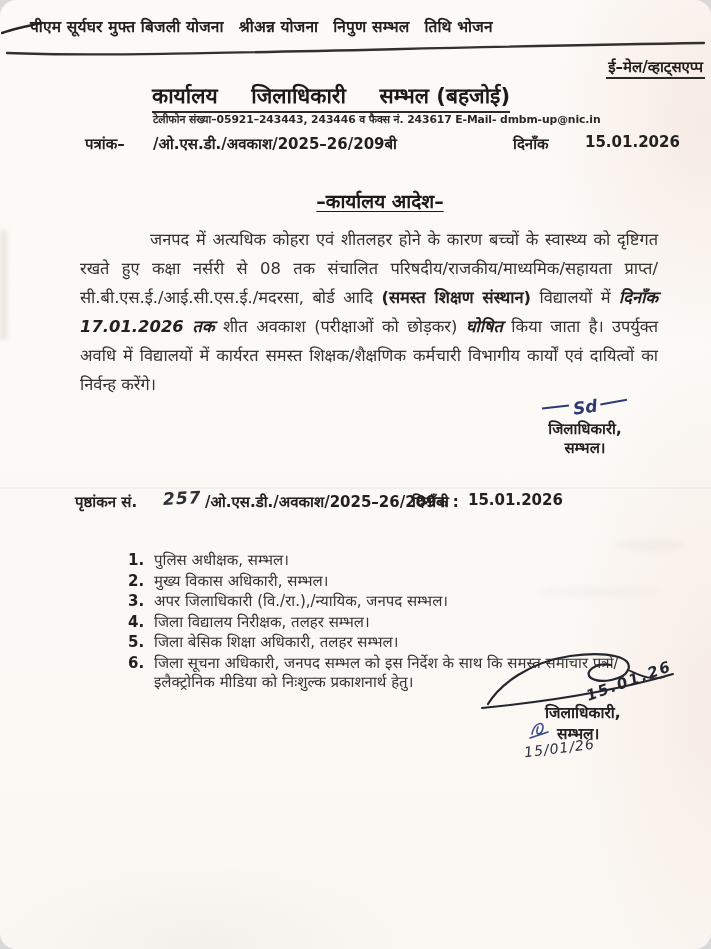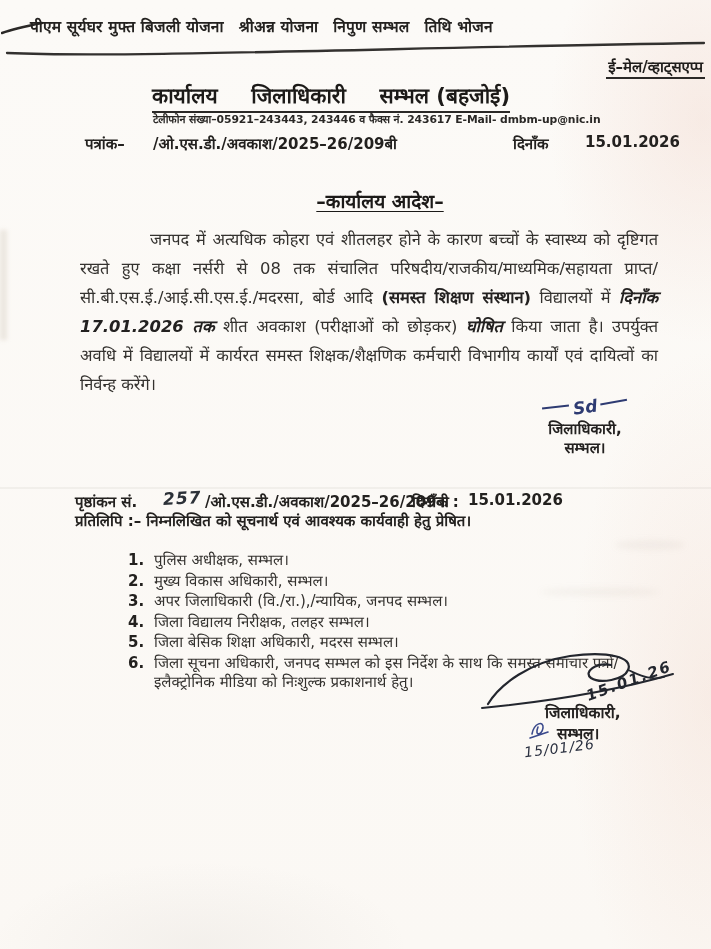--- a/index.html
+++ b/index.html
@@ -4,21 +4,21 @@
 <style>
   html,body{margin:0;padding:0;background:#d9d9d9;}
   .page{
     position:relative;width:711px;height:949px;margin:0 auto;
     background:
       radial-gradient(220px 320px at 703px 120px, rgba(236,200,186,0.30), rgba(236,200,186,0) 70%),
       radial-gradient(200px 500px at 709px 700px, rgba(238,205,190,0.28), rgba(238,205,190,0) 70%),
       radial-gradient(300px 120px at 200px 945px, rgba(120,110,100,0.06), rgba(120,110,100,0) 70%),
       linear-gradient(#fcfaf7,#fbf8f4);
     font-family:"DejaVu Sans","Liberation Sans",sans-serif;
-    color:#2f2d2b;overflow:hidden;
+    color:#2f2d2b;overflow:hidden;border-radius:16px;
   }
   .artifact{position:absolute;pointer-events:none;}
   .crease{left:0;width:711px;height:2px;background:rgba(120,108,96,0.07);}
   .left-streak{left:0;top:230px;width:7px;height:110px;background:rgba(190,175,160,0.25);filter:blur(2px);}
   .smudge{background:rgba(150,140,130,0.08);filter:blur(3px);border-radius:50%;}
 
   
   .schemes{position:absolute;top:15px;left:30px;display:flex;gap:15px;
     font-weight:bold;font-size:15.5px;color:#242220;white-space:nowrap;}
   .schemes span{letter-spacing:0.2px;}
@@ -146,28 +146,27 @@
     <div>सम्भल।</div>
   </div>
 
   <div class="endorse-row">
     <span class="lbl">पृष्ठांकन सं.</span>
     <span class="num">257</span>
     <span class="ref">/ओ.एस.डी./अवकाश/2025–26/209बी</span>
     <span class="dlbl">दिनाँक :</span>
     <span class="dval">15.01.2026</span>
   </div>
-  <div class="copy-line">प्रतिलिपि :– निम्नलिखित को सूचनार्थ एवं आवश्यक कार्यवाही हेतु प्रेषित।</div>
 
   <ol class="recipients">
     <li>पुलिस अधीक्षक, सम्भल।</li>
     <li>मुख्य विकास अधिकारी, सम्भल।</li>
     <li>अपर जिलाधिकारी (वि./रा.),/न्यायिक, जनपद सम्भल।</li>
     <li>जिला विद्यालय निरीक्षक, तलहर सम्भल।</li>
-    <li>जिला बेसिक शिक्षा अधिकारी, मदरस सम्भल।</li>
+    <li>जिला बेसिक शिक्षा अधिकारी, तलहर सम्भल।</li>
     <li>जिला सूचना अधिकारी, जनपद सम्भल को इस निर्देश के साथ कि समस्त समाचार पत्रों/ इलैक्ट्रोनिक मीडिया को निःशुल्क प्रकाशनार्थ हेतु।</li>
   </ol>
 
   <svg class="sig-scribble" width="200" height="64" viewBox="0 0 200 64">
     <path d="M10,56 C22,36 52,14 92,8 C130,3 156,9 150,22 C146,32 122,36 113,30 C105,24 118,14 133,17" stroke="#23262e" stroke-width="2.2" fill="none" stroke-linecap="round"></path>
     <path d="M4,60 C55,55 130,45 195,26" stroke="#23262e" stroke-width="2" fill="none" stroke-linecap="round"></path>
     <path d="M150,22 C162,27 172,33 186,29" stroke="#23262e" stroke-width="1.8" fill="none" stroke-linecap="round"></path>
   </svg>
   <div class="sig-date-angled">15.01.26</div>
   <div class="sig-bottom-post">जिलाधिकारी,</div>

